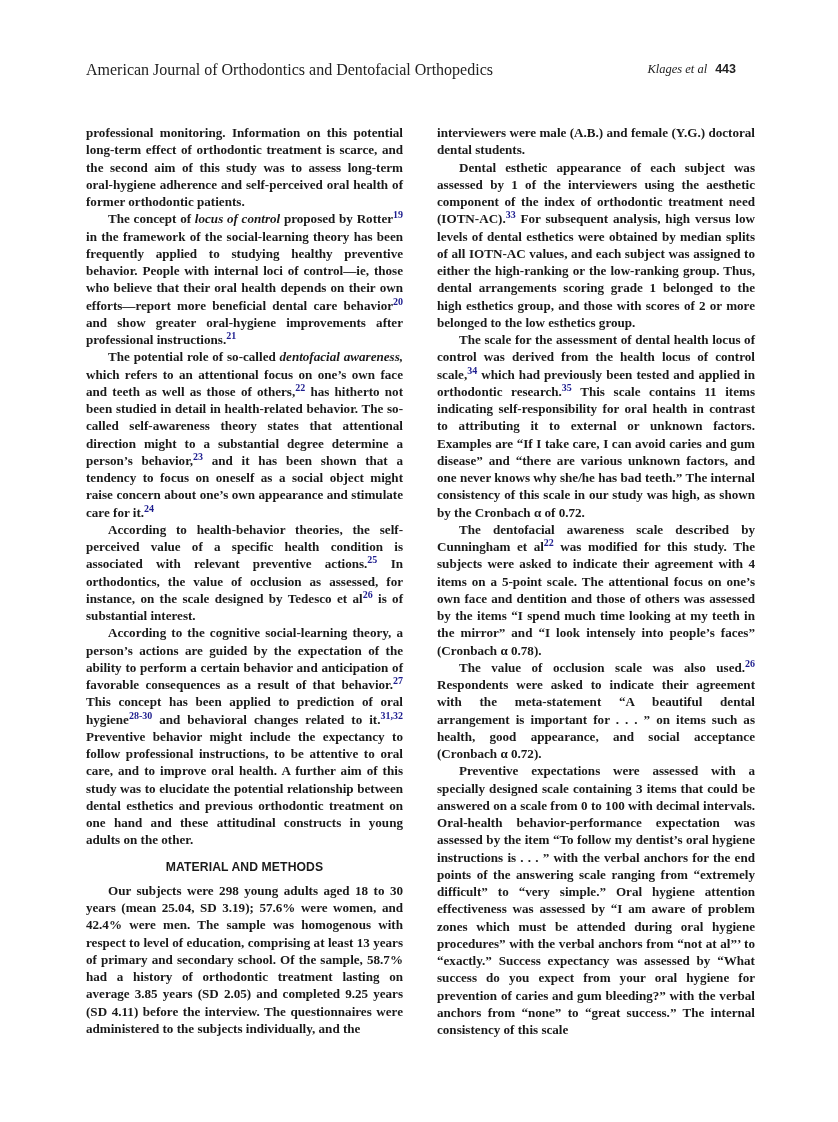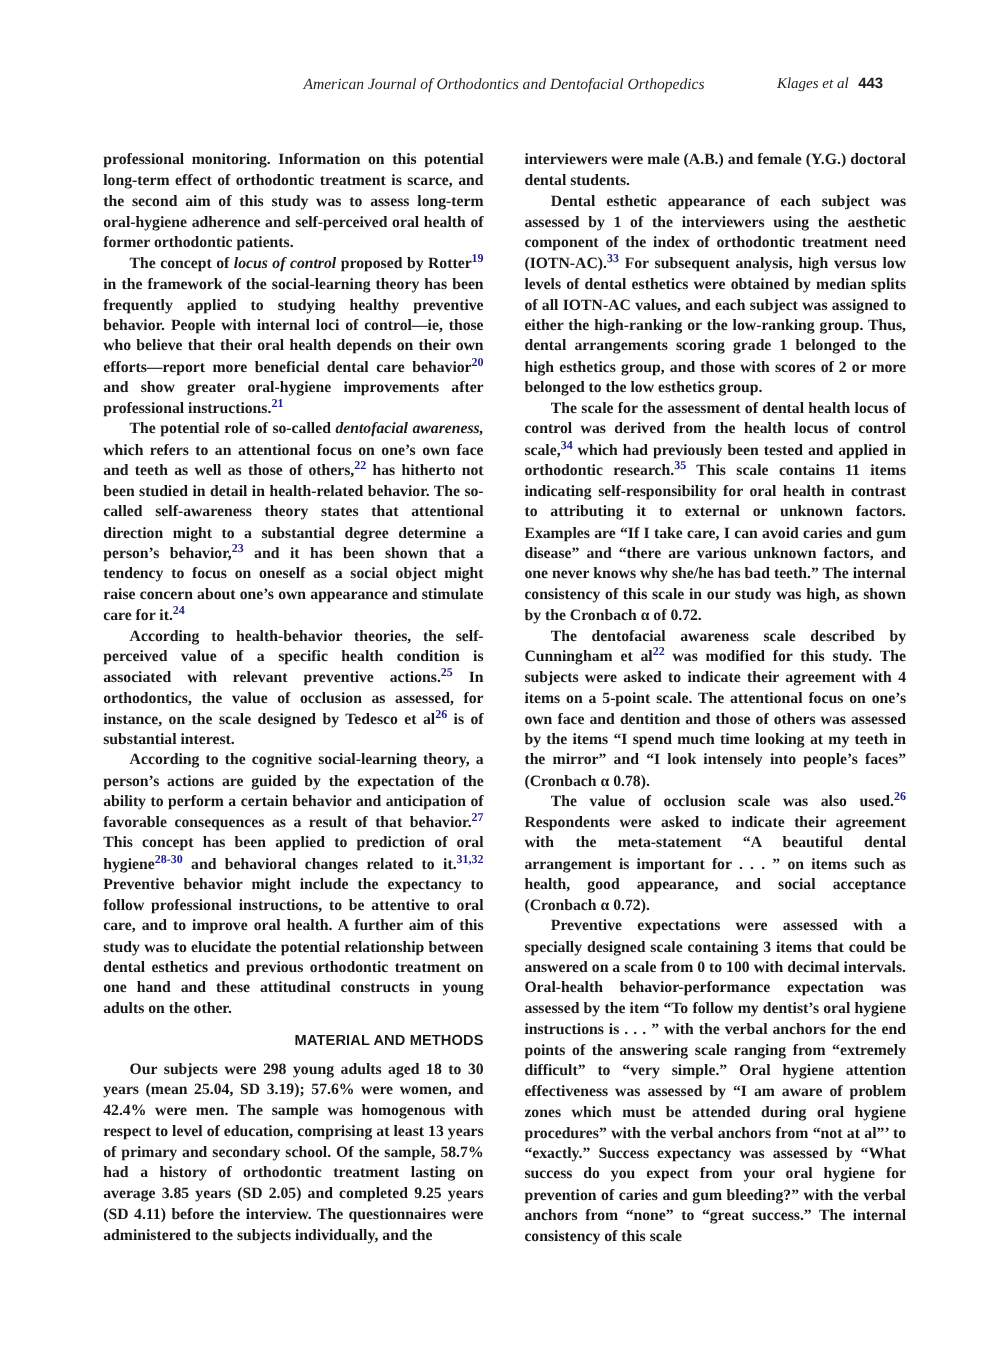--- a/index.html
+++ b/index.html
@@ -1,29 +1,29 @@
 <!DOCTYPE html>
 <html><head>
 <meta charset="utf-8">
 <style>
   html, body { margin: 0; padding: 0; background: #ffffff; }
   body { width: 838px; height: 1122px; position: relative; overflow: hidden; color: #1a1a1a; }
   .running-head { position: absolute; top: 62px; left: 86px; width: 668px; }
-  .rh-left { font-family: "Liberation Serif", serif; font-style: italic; font-size: 13px; line-height: 15px; color: #222; text-align: center; }
+  .rh-left { font-family: "Liberation Serif", serif; font-size: 16px; line-height: 15px; color: #222; }
   .rh-right { position: absolute; right: 18px; top: 0; font-family: "Liberation Serif", serif; font-size: 12.5px; color: #222; margin-left: 11px; }
   .rh-right .author { font-style: italic; }
   .rh-right .pnum { font-family: "Liberation Sans", sans-serif; font-weight: bold; font-size: 12.5px; margin-left: 8px; }
   .col { position: absolute; top: 124px; font-family: "Liberation Serif", serif; font-size: 13.1px; line-height: 17.25px; text-align: justify; color: #1a1a1a; }
   .col-left { left: 86px; width: 317px; }
   .col-right { left: 437px; width: 318px; }
   .col p { margin: 0; hyphens: manual; font-weight: bold; }
   .col p.indent { text-indent: 22px; }
   sup { font-size: 10px; line-height: 0; vertical-align: 5px; color: #1c1c8e; }
   em { font-style: italic; }
-  h2.section { font-family: "Liberation Sans", sans-serif; font-weight: bold; font-size: 12.2px; margin: 10px 0 6px 0; letter-spacing: 0.1px; color: #1a1a1a; text-align: right; }
+  h2.section { font-family: "Liberation Sans", sans-serif; font-weight: bold; font-size: 12.2px; margin: 10px 0 6px 0; letter-spacing: 0.1px; color: #1a1a1a; text-align: center; }
 </style>
 </head>
 <body>
 
 <div class="running-head">
   <div class="rh-left">
     <div>American Journal of Orthodontics and Dentofacial Orthopedics</div>
   </div>
   <div class="rh-right">
     <span class="author">Klages et al</span><span class="pnum">443</span>

